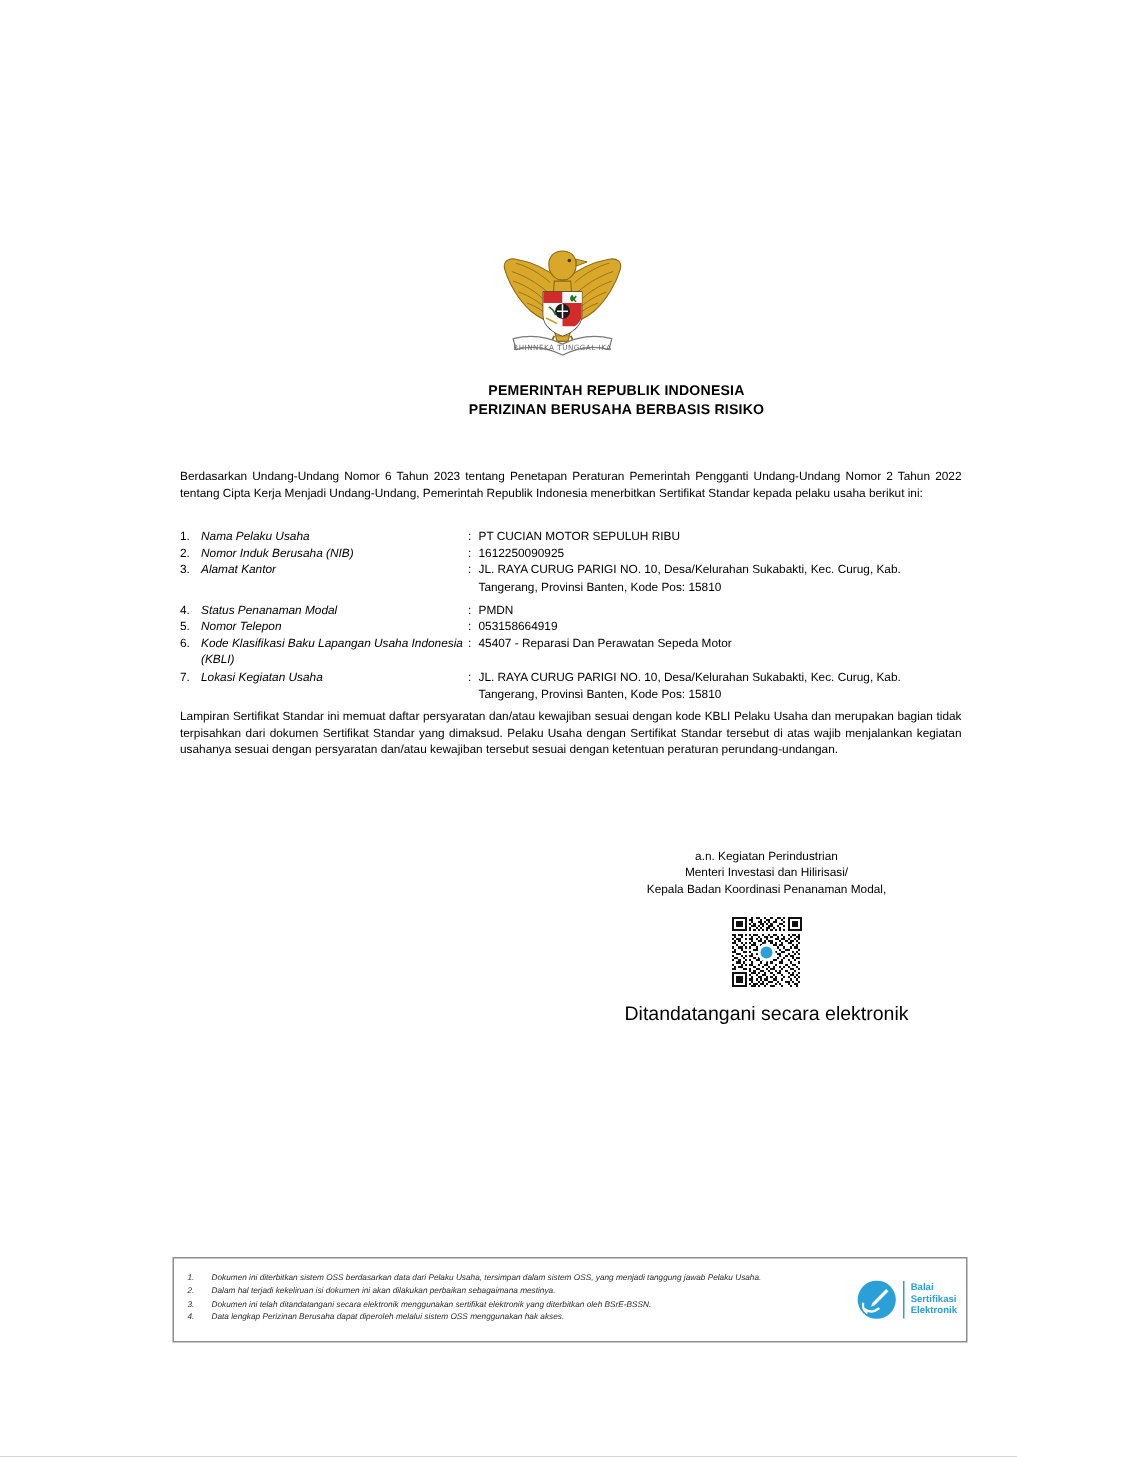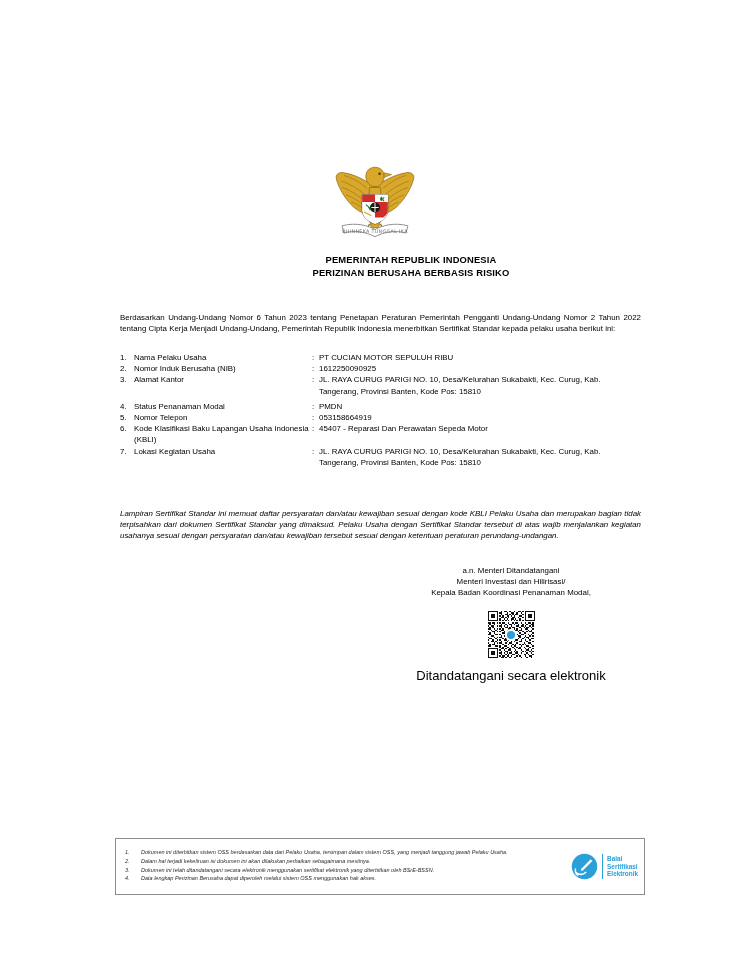--- a/index.html
+++ b/index.html
@@ -81,36 +81,36 @@
     vertical-align: top;
     padding: 0;
   }
   .cell-num {
     width: 14px;
     white-space: nowrap;
   }
   .cell-label {
     width: 178px;
     padding-right: 4px;
+    font-style: italic;
   }
   .cell-colon {
     width: 7px;
   }
   .cell-value {
     width: auto;
   }
   .gap-row td { height: 4px; font-size: 0; line-height: 0; }
 
   
   .lampiran {
     position: absolute;
     left: 120px;
-    top: 508px;
+    top: 472px;
     width: 521px;
-    font-style: italic;
   }
   .issued {
     position: absolute;
     left: 120px;
     top: 546px;
     width: 521px;
     font-size: 7.9px;
     line-height: 11.2px;
     color: #000;
   }
@@ -352,21 +352,21 @@
       </tr>
     </tbody>
   </table>
 
   <div class="lampiran">
     <p class="para">Lampiran Sertifikat Standar ini memuat daftar persyaratan dan/atau kewajiban sesuai dengan kode KBLI Pelaku Usaha dan merupakan bagian tidak terpisahkan dari dokumen Sertifikat Standar yang dimaksud. Pelaku Usaha dengan Sertifikat Standar tersebut di atas wajib menjalankan kegiatan usahanya sesuai dengan persyaratan dan/atau kewajiban tersebut sesuai dengan ketentuan peraturan perundang-undangan.</p>
   </div>
 
 
   <div class="sign-block">
-    <div class="sign-line">a.n. Menteri Ditandatangani</div>
+    <div class="sign-line">a.n. Kegiatan Perindustrian</div>
     <div class="sign-line">Menteri Investasi dan Hilirisasi/</div>
     <div class="sign-line">Kepala Badan Koordinasi Penanaman Modal,</div>
 
     <div class="qr-wrap">
       <div class="qr">
         <svg viewBox="0 0 33 33" width="47" height="47" xmlns="http://www.w3.org/2000/svg" shape-rendering="crispEdges">
           <rect width="33" height="33" fill="#ffffff"></rect>
           <g fill="#111111">
 
             <path d="M0 0h7v7h-7z"></path>

